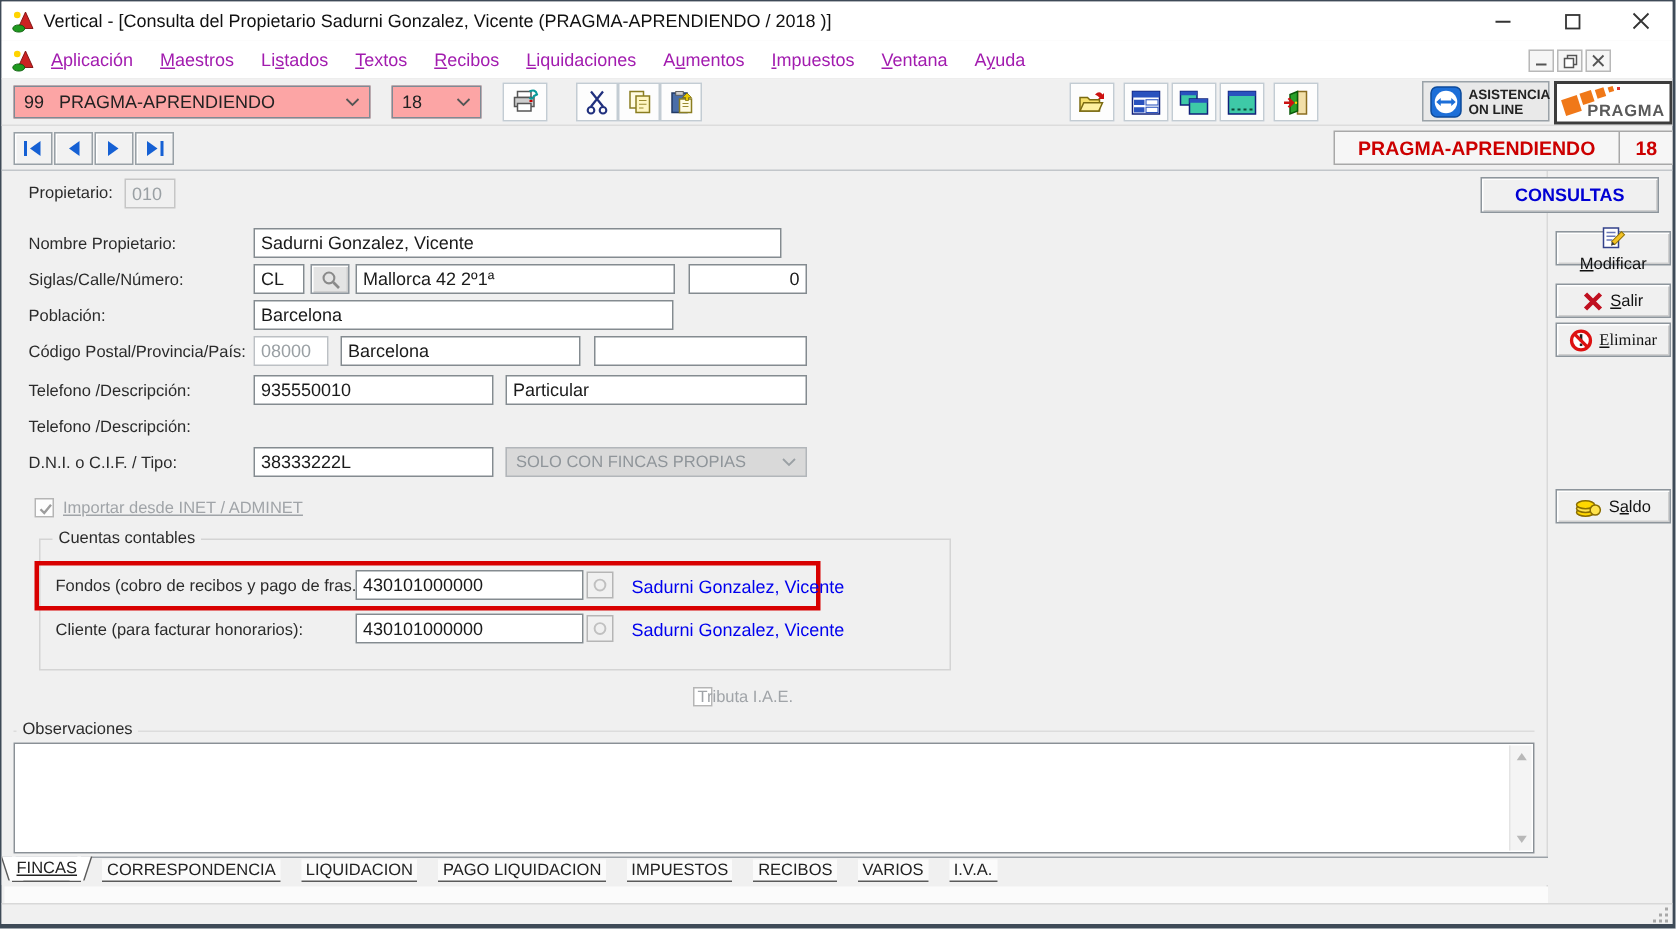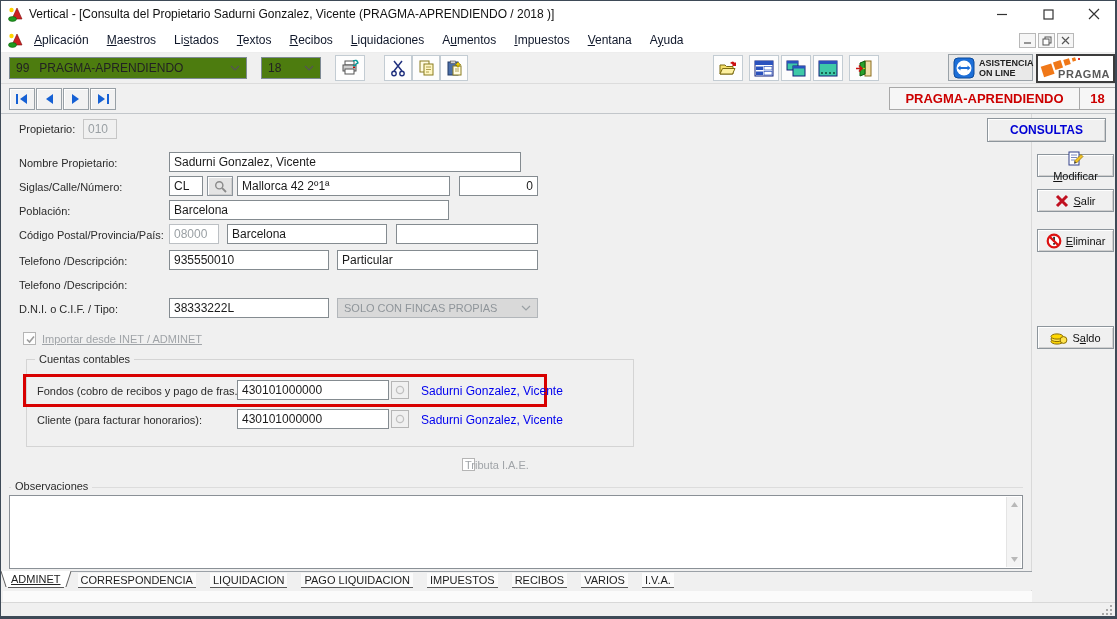--- a/index.html
+++ b/index.html
@@ -7,27 +7,27 @@
   body { font-family:"Liberation Sans","DejaVu Sans",sans-serif; font-size:11px; color:#1c1c1c; }
   .window { position:relative; width:1117px; height:619px; background:#f0f0f0; overflow:hidden;
             border:1px solid #3e4a57; border-right-width:2px; border-bottom-width:3px; }
   .abs { position:absolute; }
 
   
   .titlebar { left:0; top:0; width:100%; height:26px; background:#ffffff; }
   .title-text { left:28px; top:6px; font-size:12px; color:#111; white-space:nowrap; }
   .winbtn { top:0; width:45px; height:26px; display:flex; align-items:center; justify-content:center; }
   .menubar { left:0; top:26px; width:100%; height:26px; background:#ffffff; border-bottom:1px solid #ededed; }
-  .menu-item { display:inline-block; padding:6px 9px 0 9px; font-size:12px; color:#0f172a; height:26px; }
+  .menu-item { display:inline-block; padding:6px 9px 0 9px; font-size:12px; color:#a21caf; height:26px; }
   .mdi-btn { top:6px; width:17px; height:15px; border:1px solid #b8b8b8; background:#f6f6f6;
              display:flex; align-items:center; justify-content:center; }
 
   
   .toolbar { left:0; top:52px; width:100%; height:31px; background:#f0f0f0; border-bottom:1px solid #dcdcdc; }
-  .combo { background:#4d7c0f; border:1px solid #7e8a94; height:22px; display:flex; align-items:center;
+  .combo { background:#fca5a5; border:1px solid #7e8a94; height:22px; display:flex; align-items:center;
            padding:0 6px; font-size:12px; color:#222; }
   .combo .chev { margin-left:auto; }
   .tbtn { height:26px; background:#fdfdfd; border:1px solid #c3ccd3; display:flex; align-items:center; justify-content:center; }
   .asist { display:flex; align-items:center; gap:4px; background:#e9e9e9; border:1px solid #9aa2a8; padding:1px 4px; height:27px; }
   .asist-txt { font-size:9px; font-weight:bold; line-height:10px; color:#222; }
   .pragma-box { background:#fff; border:2px solid #3c3c3c; height:29px; width:79px; position:relative; }
   .pragma-txt { position:absolute; right:3px; bottom:1px; font-size:11px; font-weight:bold; color:#5a5a5a; letter-spacing:.5px; }
 
   
   .navrow-line { left:0; top:112px; width:100%; height:0; border-top:1px solid #c2c6ca; }
@@ -431,21 +431,21 @@
     <span><u>M</u>odificar</span>
   </button>
   <button class="abs btn3d action" style="top:188px;">
     <span>
         <svg width="14" height="14" viewBox="0 0 14 14">
           <path d="M2 2 L12 12 M12 2 L2 12" stroke="#c01020" stroke-width="3"></path>
         </svg>
       </span>
     <span><u>S</u>alir</span>
   </button>
-  <button class="abs btn3d action" style="top:228px;">
+  <button class="abs btn3d action" style="top:214px;font-family:Liberation Serif, serif;">
     <span>
         <svg width="16" height="16" viewBox="0 0 16 16">
           <circle cx="8" cy="8" r="6.3" fill="#fff" stroke="#dd1111" stroke-width="2.2"></circle>
           <rect x="7.2" y="3.8" width="1.7" height="5" fill="#222"></rect>
           <rect x="7.2" y="10" width="1.7" height="1.7" fill="#222"></rect>
           <line x1="3.6" y1="3.6" x2="12.4" y2="12.4" stroke="#dd1111" stroke-width="2.2"></line>
         </svg>
       </span>
     <span><u>E</u>liminar</span>
   </button>
@@ -456,21 +456,21 @@
           <ellipse cx="7" cy="9" rx="6" ry="2.6" fill="#ffe34d" stroke="#8a6d00"></ellipse>
           <ellipse cx="7" cy="6.5" rx="6" ry="2.6" fill="#ffd700" stroke="#8a6d00"></ellipse>
           <circle cx="13.5" cy="10" r="3.4" fill="#ffe34d" stroke="#8a6d00"></circle>
         </svg>
       </span>
     <span>S<u>a</u>ldo</span>
   </button>
 
   
   <div class="abs tabstrip">
-    <span class="tab active">ADMINET</span>
+    <span class="tab active">FINCAS</span>
     <span class="tab">CORRESPONDENCIA</span>
     <span class="tab">LIQUIDACION</span>
     <span class="tab">PAGO LIQUIDACION</span>
     <span class="tab">IMPUESTOS</span>
     <span class="tab">RECIBOS</span>
     <span class="tab">VARIOS</span>
     <span class="tab">I.V.A.</span>
   </div>
   <div class="abs whitestrip"></div>
   <div class="abs statusbar">

